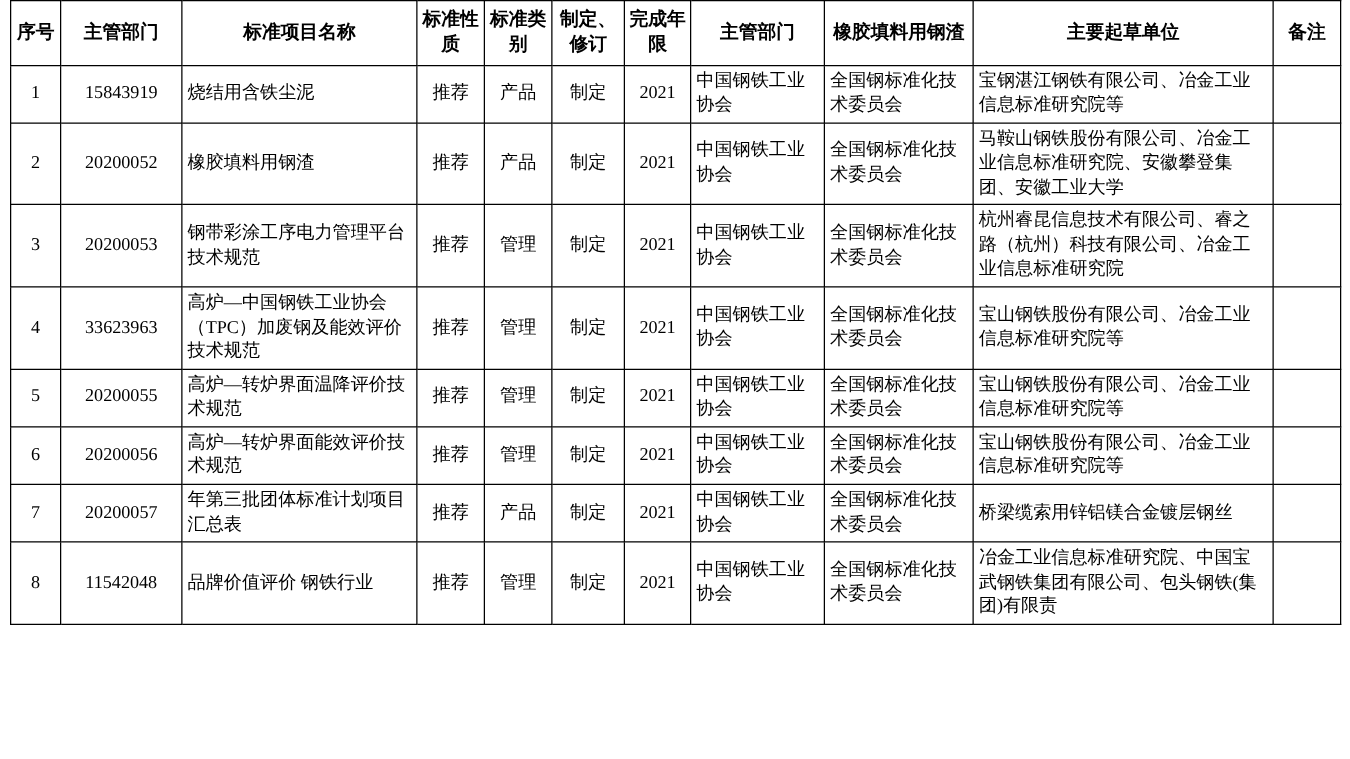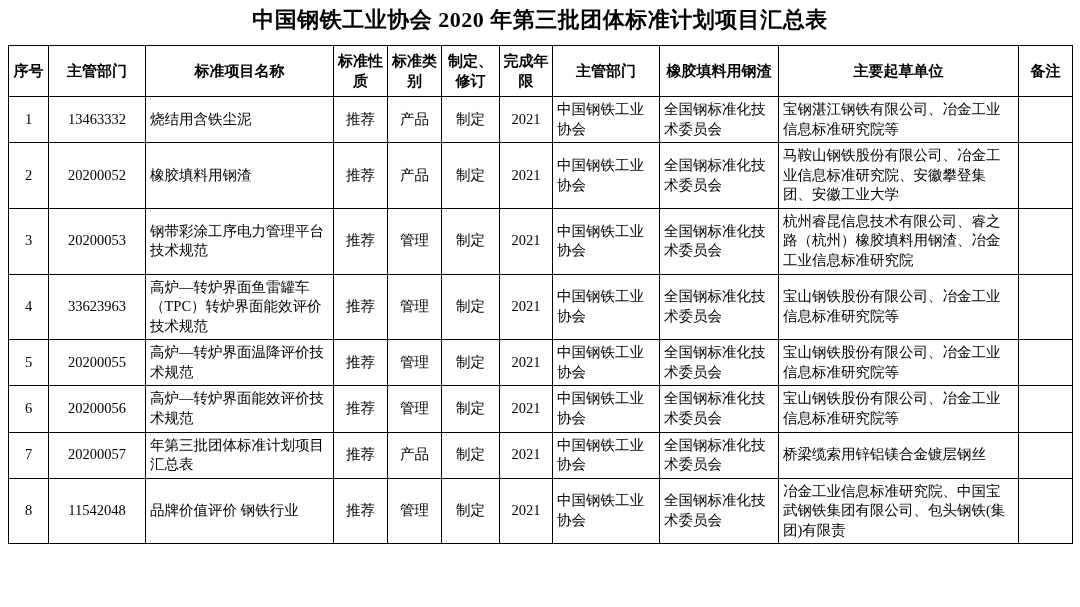--- a/index.html
+++ b/index.html
@@ -62,21 +62,20 @@
 
   td.center { text-align: center; }
   td.left   { text-align: left; }
   .nowrap-title { white-space: nowrap; }
 </style>
 </head>
 <body>
 
 <div class="page">
 
-  <div class="doc-title nowrap-title">中国钢铁工业协会 2020 年第三批团体标准计划项目汇总表</div>
 
   <table class="plan-table">
     <colgroup>
       <col class="c-seq">
       <col class="c-code">
       <col class="c-name">
       <col class="c-nature">
       <col class="c-category">
       <col class="c-making">
       <col class="c-year">
@@ -96,21 +95,21 @@
         <th>完成年限</th>
         <th>主管部门</th>
         <th>橡胶填料用钢渣</th>
         <th>主要起草单位</th>
         <th>备注</th>
       </tr>
     </thead>
     <tbody>
       <tr>
         <td class="center">1</td>
-        <td class="center">13463332</td>
+        <td class="center">15843919</td>
         <td class="left">烧结用含铁尘泥</td>
         <td class="center">推荐</td>
         <td class="center">产品</td>
         <td class="center">制定</td>
         <td class="center">2021</td>
         <td class="left">中国钢铁工业协会</td>
         <td class="left">全国钢标准化技术委员会</td>
         <td class="left">宝钢湛江钢铁有限公司、冶金工业信息标准研究院等</td>
         <td class="center"></td>
       </tr>
@@ -130,27 +129,27 @@
       <tr>
         <td class="center">3</td>
         <td class="center">20200053</td>
         <td class="left">钢带彩涂工序电力管理平台技术规范</td>
         <td class="center">推荐</td>
         <td class="center">管理</td>
         <td class="center">制定</td>
         <td class="center">2021</td>
         <td class="left">中国钢铁工业协会</td>
         <td class="left">全国钢标准化技术委员会</td>
-        <td class="left">杭州睿昆信息技术有限公司、睿之路（杭州）橡胶填料用钢渣、冶金工业信息标准研究院</td>
+        <td class="left">杭州睿昆信息技术有限公司、睿之路（杭州）科技有限公司、冶金工业信息标准研究院</td>
         <td class="center"></td>
       </tr>
       <tr>
         <td class="center">4</td>
         <td class="center">33623963</td>
-        <td class="left">高炉—转炉界面鱼雷罐车（TPC）转炉界面能效评价技术规范</td>
+        <td class="left">高炉—中国钢铁工业协会（TPC）加废钢及能效评价技术规范</td>
         <td class="center">推荐</td>
         <td class="center">管理</td>
         <td class="center">制定</td>
         <td class="center">2021</td>
         <td class="left">中国钢铁工业协会</td>
         <td class="left">全国钢标准化技术委员会</td>
         <td class="left">宝山钢铁股份有限公司、冶金工业信息标准研究院等</td>
         <td class="center"></td>
       </tr>
       <tr>

